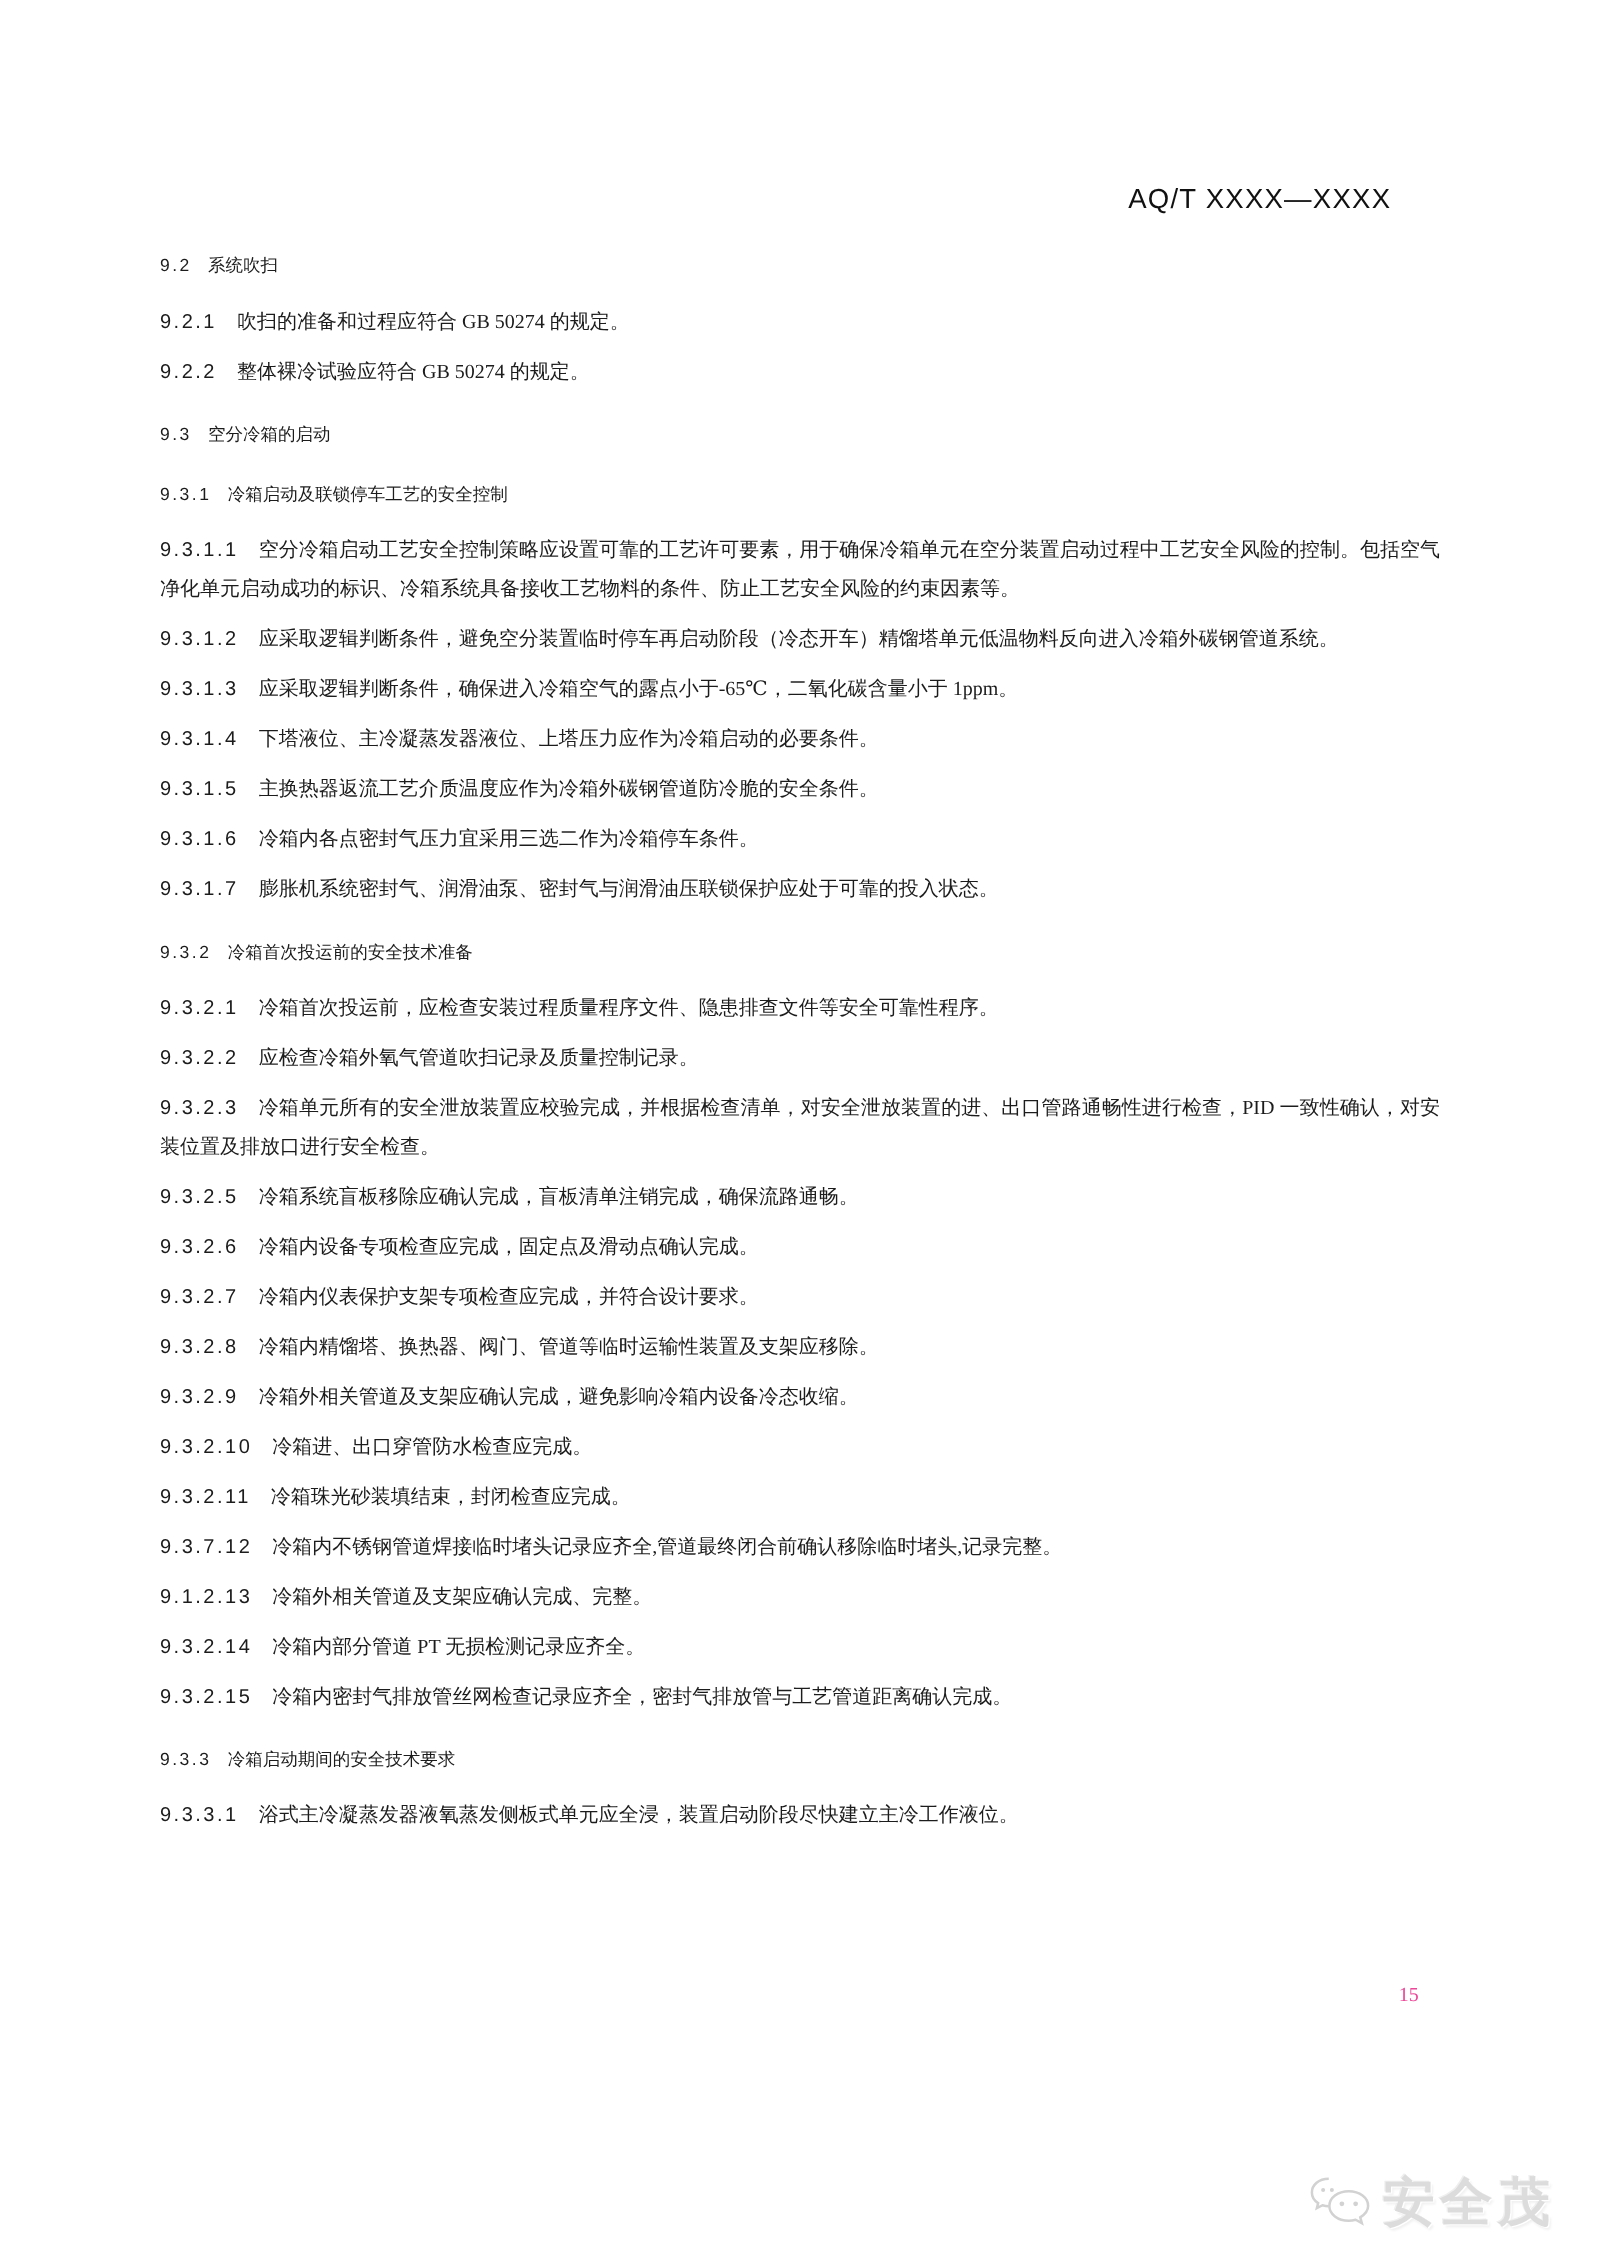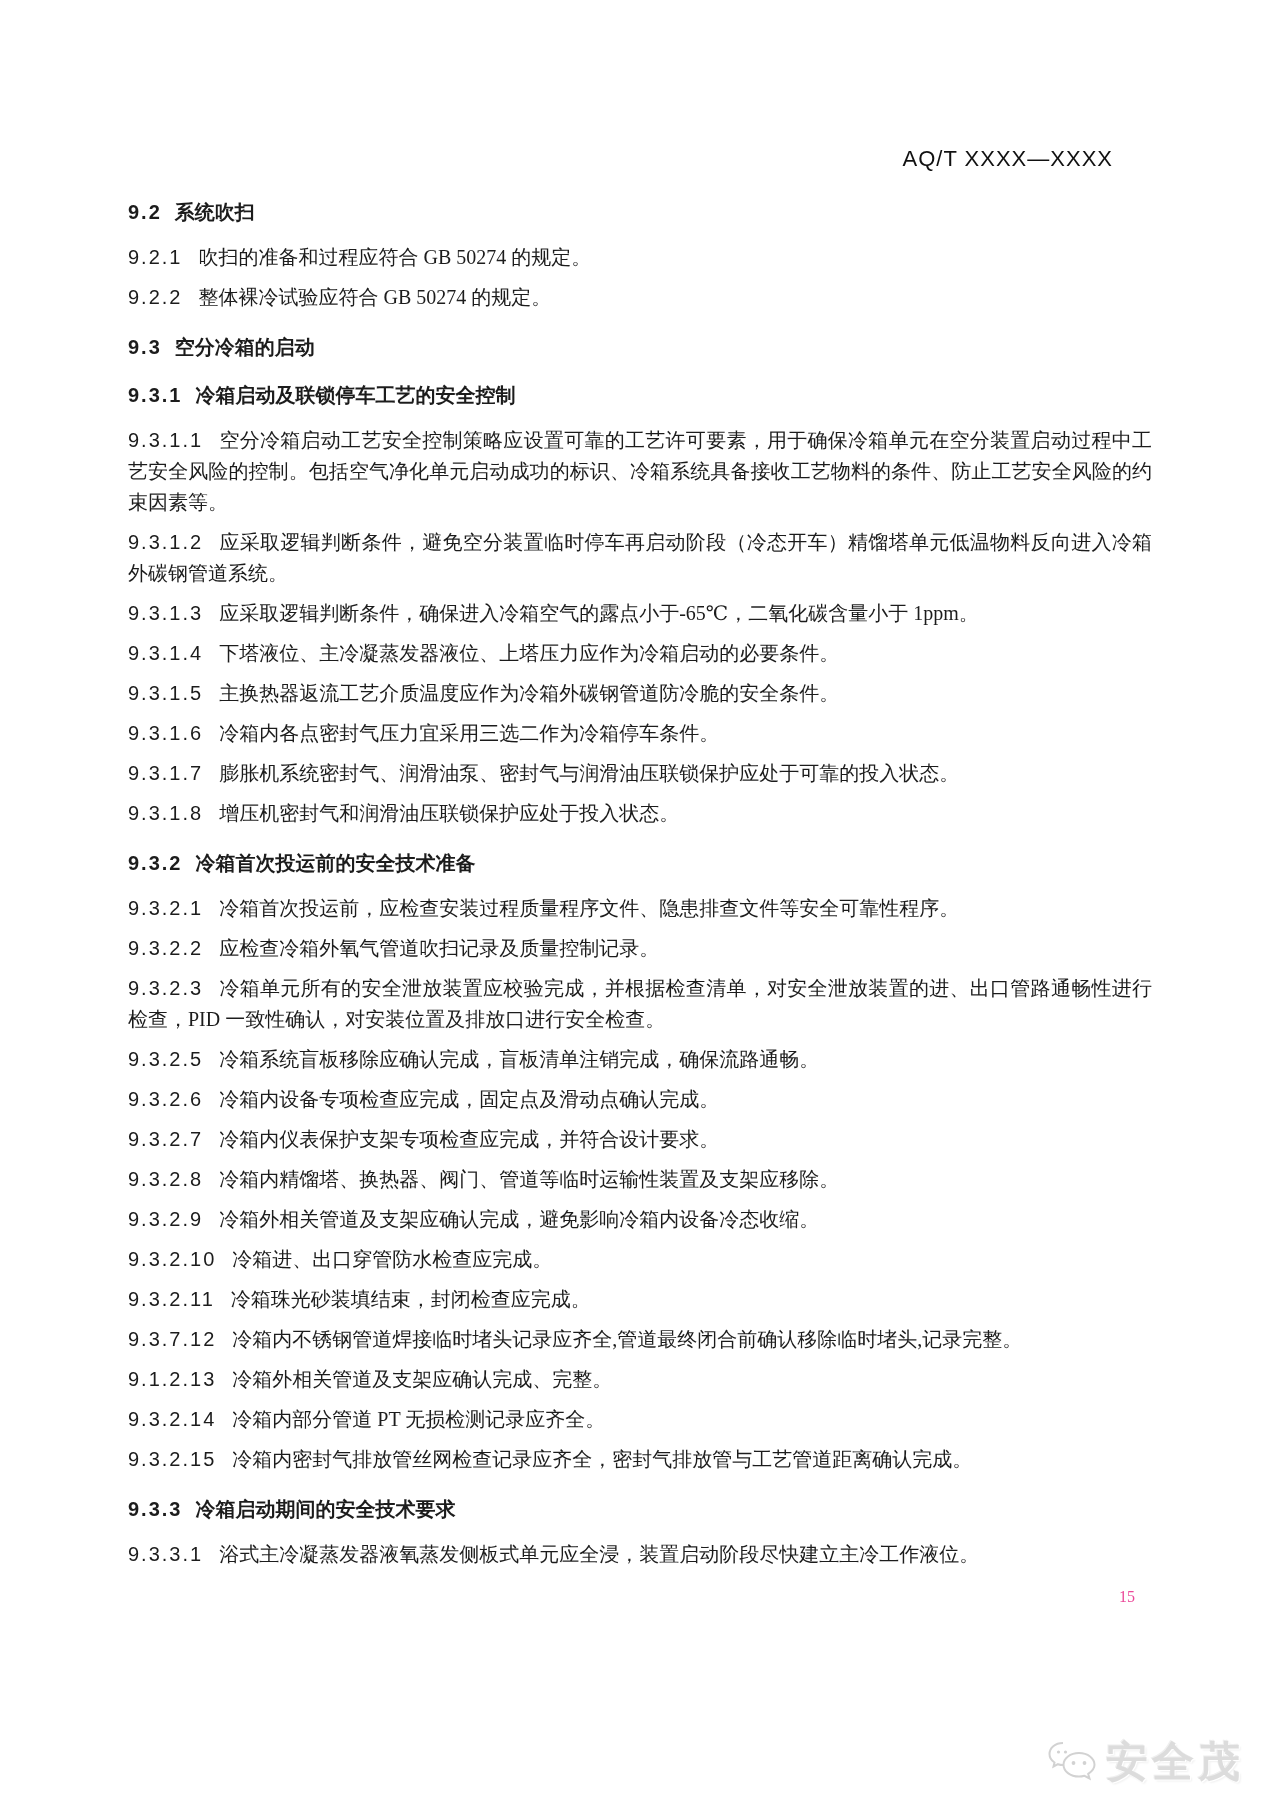--- a/index.html
+++ b/index.html
@@ -25,29 +25,29 @@
   }
   .doc-body{
     position:absolute;
     top:198px;
     left:128px;
     width:1024px;
   }
   .row{ text-align:justify; }
   .heading{
     font-family:"Liberation Sans","DejaVu Sans",sans-serif;
-    font-weight:bold;
-    font-size:20px;
+    font-weight:normal;
+    font-size:14px;
     line-height:28px;
     margin:20px 0 16px 0;
     text-align:left;
   }
   .heading:first-child{ margin-top:0; }
   .para{
-    font-size:20px;
+    font-size:16px;
     line-height:31px;
     margin:0 0 9px 0;
   }
   .num{
     font-family:"Liberation Sans","DejaVu Sans",sans-serif;
     letter-spacing:2px;
     margin-right:16px;
     white-space:nowrap;
   }
   .heading .num{ margin-right:13px; letter-spacing:2px; }
@@ -116,23 +116,20 @@
   </div>
       <div class="row para">
     <span class="num">9.3.1.5</span><span class="txt">主换热器返流工艺介质温度应作为冷箱外碳钢管道防冷脆的安全条件。</span>
   </div>
       <div class="row para">
     <span class="num">9.3.1.6</span><span class="txt">冷箱内各点密封气压力宜采用三选二作为冷箱停车条件。</span>
   </div>
       <div class="row para">
     <span class="num">9.3.1.7</span><span class="txt">膨胀机系统密封气、润滑油泵、密封气与润滑油压联锁保护应处于可靠的投入状态。</span>
   </div>
-      <div class="row para">
-    <span class="num">9.3.1.8</span><span class="txt">增压机密封气和润滑油压联锁保护应处于投入状态。</span>
-  </div>
       <div class="row heading">
     <span class="num">9.3.2</span><span class="txt">冷箱首次投运前的安全技术准备</span>
   </div>
       <div class="row para">
     <span class="num">9.3.2.1</span><span class="txt">冷箱首次投运前，应检查安装过程质量程序文件、隐患排查文件等安全可靠性程序。</span>
   </div>
       <div class="row para">
     <span class="num">9.3.2.2</span><span class="txt">应检查冷箱外氧气管道吹扫记录及质量控制记录。</span>
   </div>
       <div class="row para">

